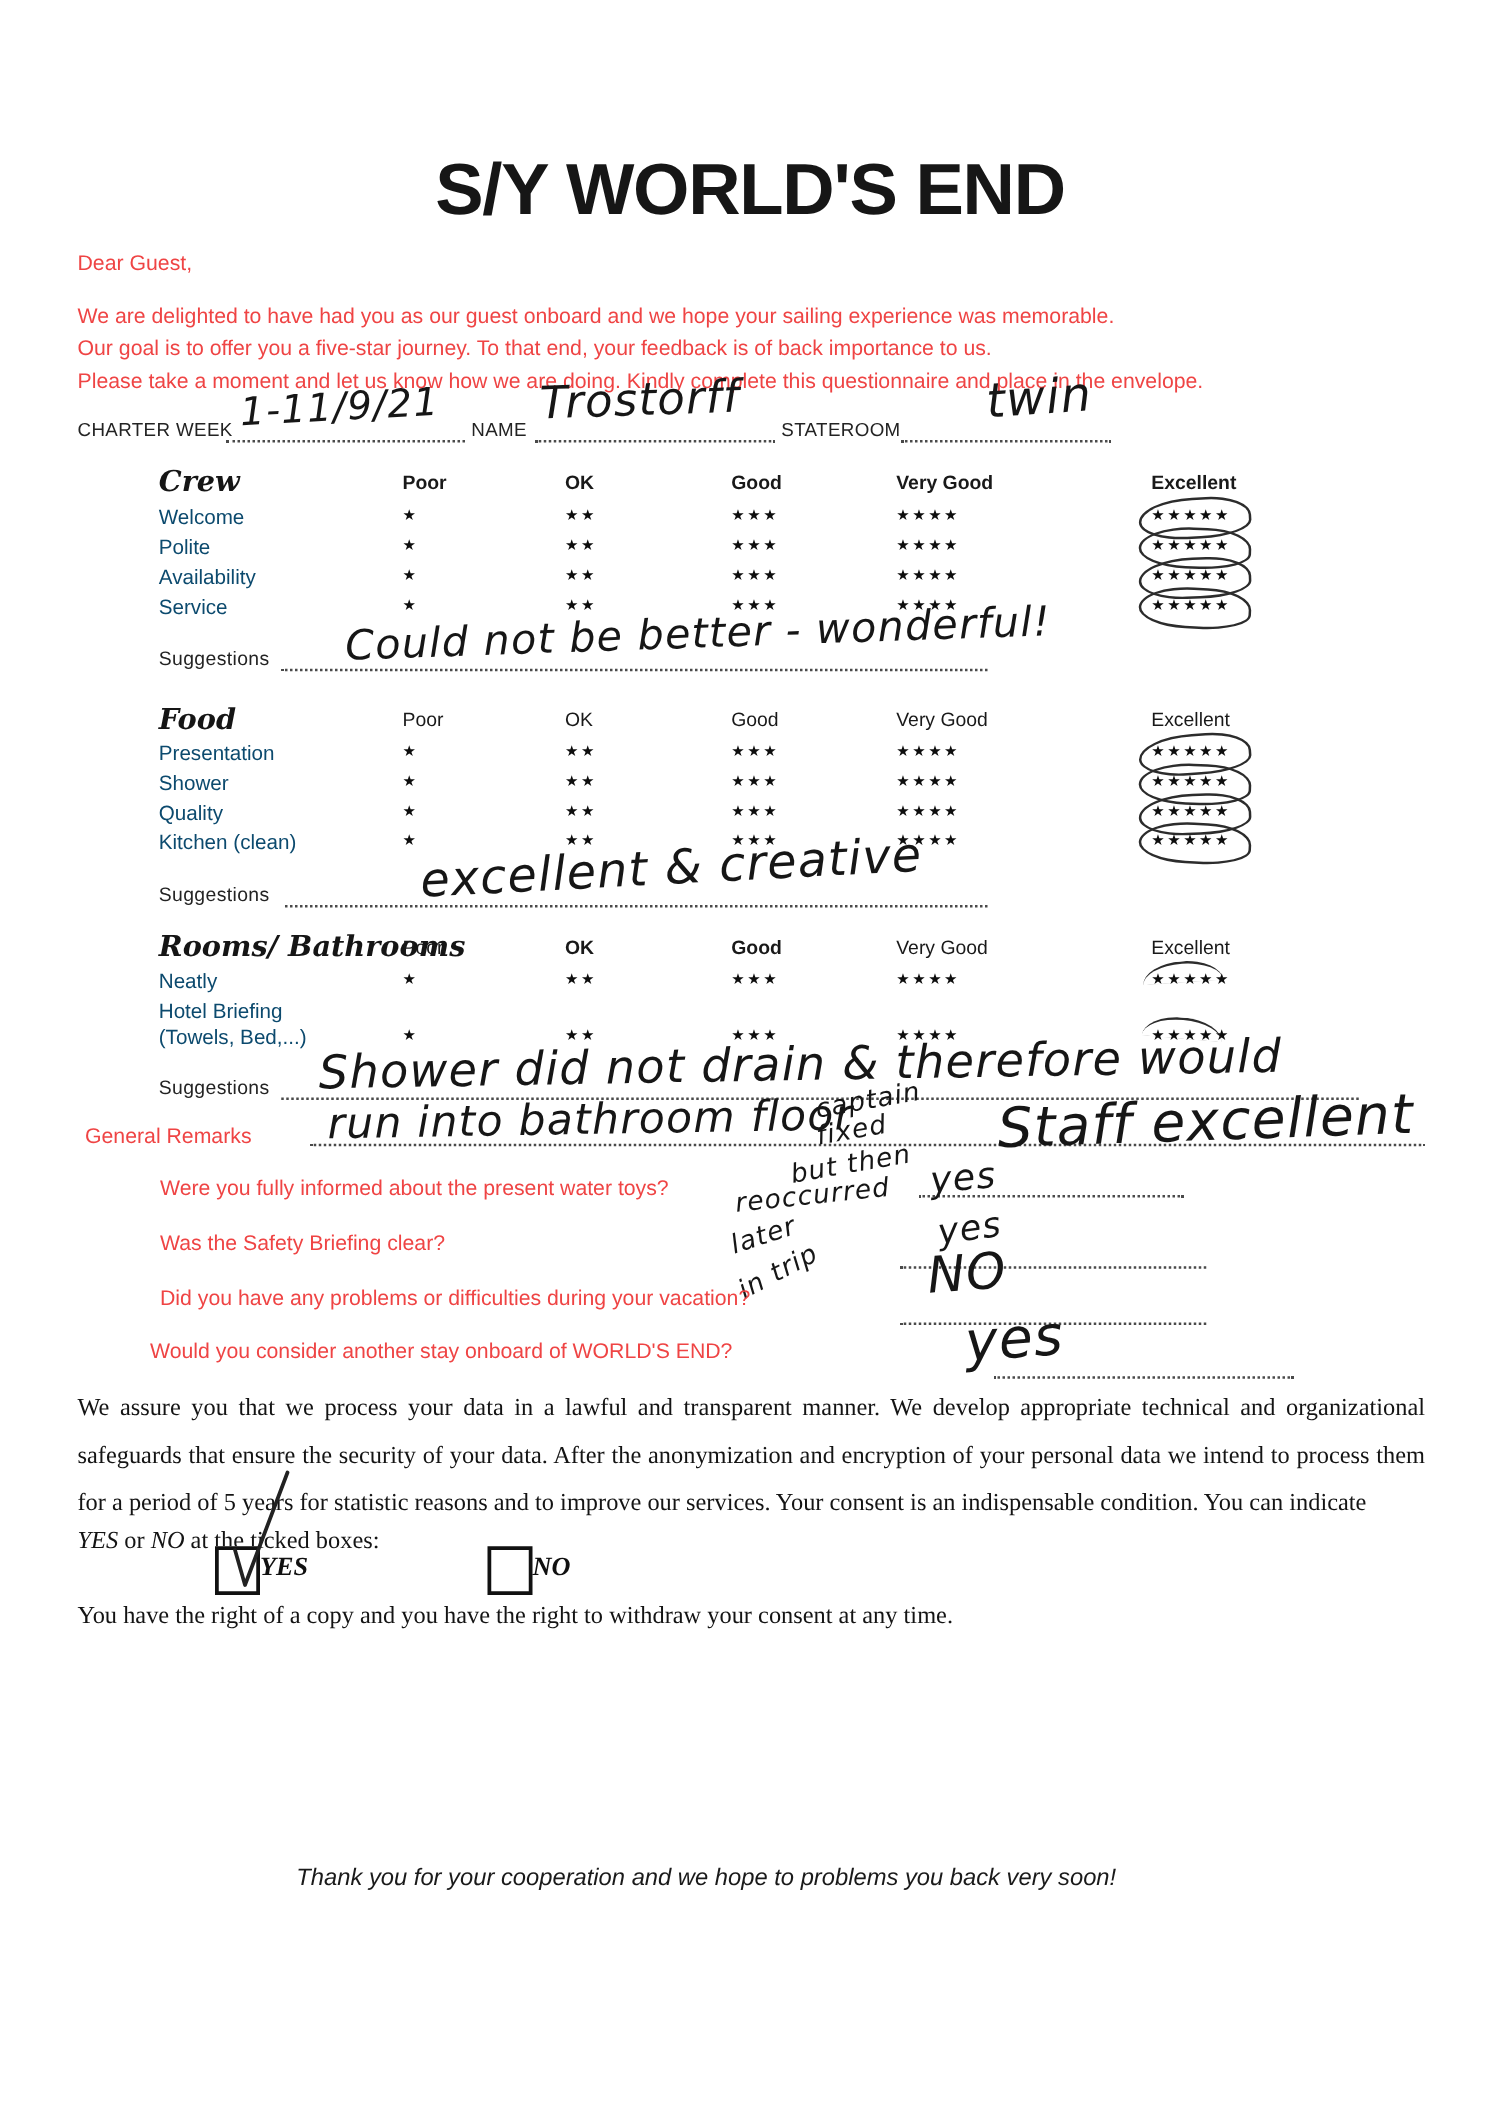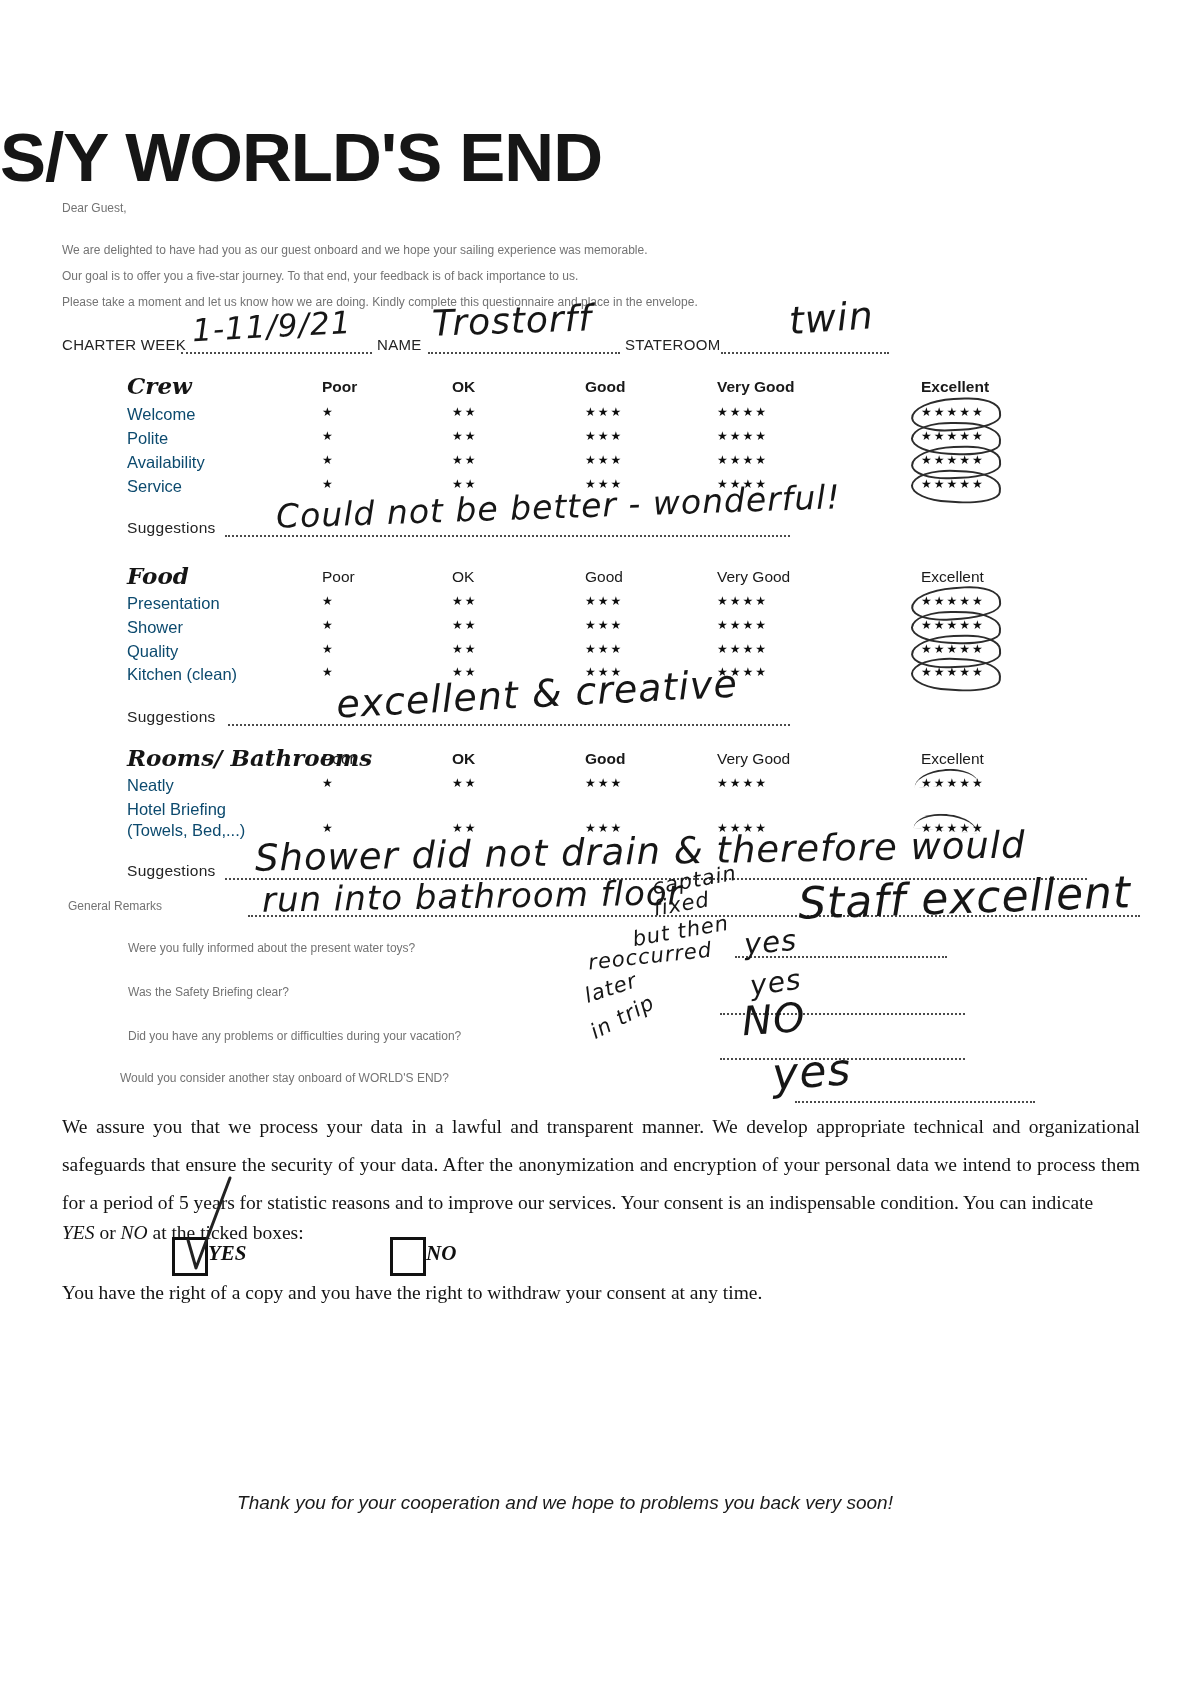--- a/index.html
+++ b/index.html
@@ -1,21 +1,21 @@
 <!DOCTYPE html>
 <html><head>
 <meta charset="utf-8">
 <style>
   html,body{margin:0;padding:0;background:#e8e8e8;}
   .page{position:relative;width:1200px;height:1698px;background:#ffffff;margin:0 auto;
         font-family:"Liberation Sans", sans-serif;color:#1c1c1c;overflow:hidden;}
   .abs{position:absolute;}
-  .title{top:118px;left:0;width:100%;text-align:left;font-size:69px;font-weight:bold;
+  .title{top:118px;left:0;width:100%;text-align:center;font-size:58px;font-weight:bold;
          letter-spacing:-1px;color:#161616;}
-  .body-text{font-size:12px;color:#737373;}
+  .body-text{font-size:17px;color:#ef4444;}
   .field-label{font-size:15px;letter-spacing:.3px;color:#232323;}
   .dots{position:absolute;border-bottom:2px dotted #4a4a4a;height:18px;}
   .hand{position:absolute;font-family:"DejaVu Sans", sans-serif;font-style:italic;
         color:#161616;white-space:nowrap;letter-spacing:1px;}
   .sec-title{position:absolute;font-family:"DejaVu Serif", serif;font-style:italic;
              font-weight:bold;font-size:23px;color:#151515;}
   .rh{position:absolute;font-weight:bold;font-size:15.5px;color:#191919;}
   .rl{position:absolute;font-size:16.5px;color:#0c4a6e;}
   .st{position:absolute;font-size:12px;letter-spacing:2px;color:#0d0d0d;
       font-family:"DejaVu Sans", sans-serif;}

